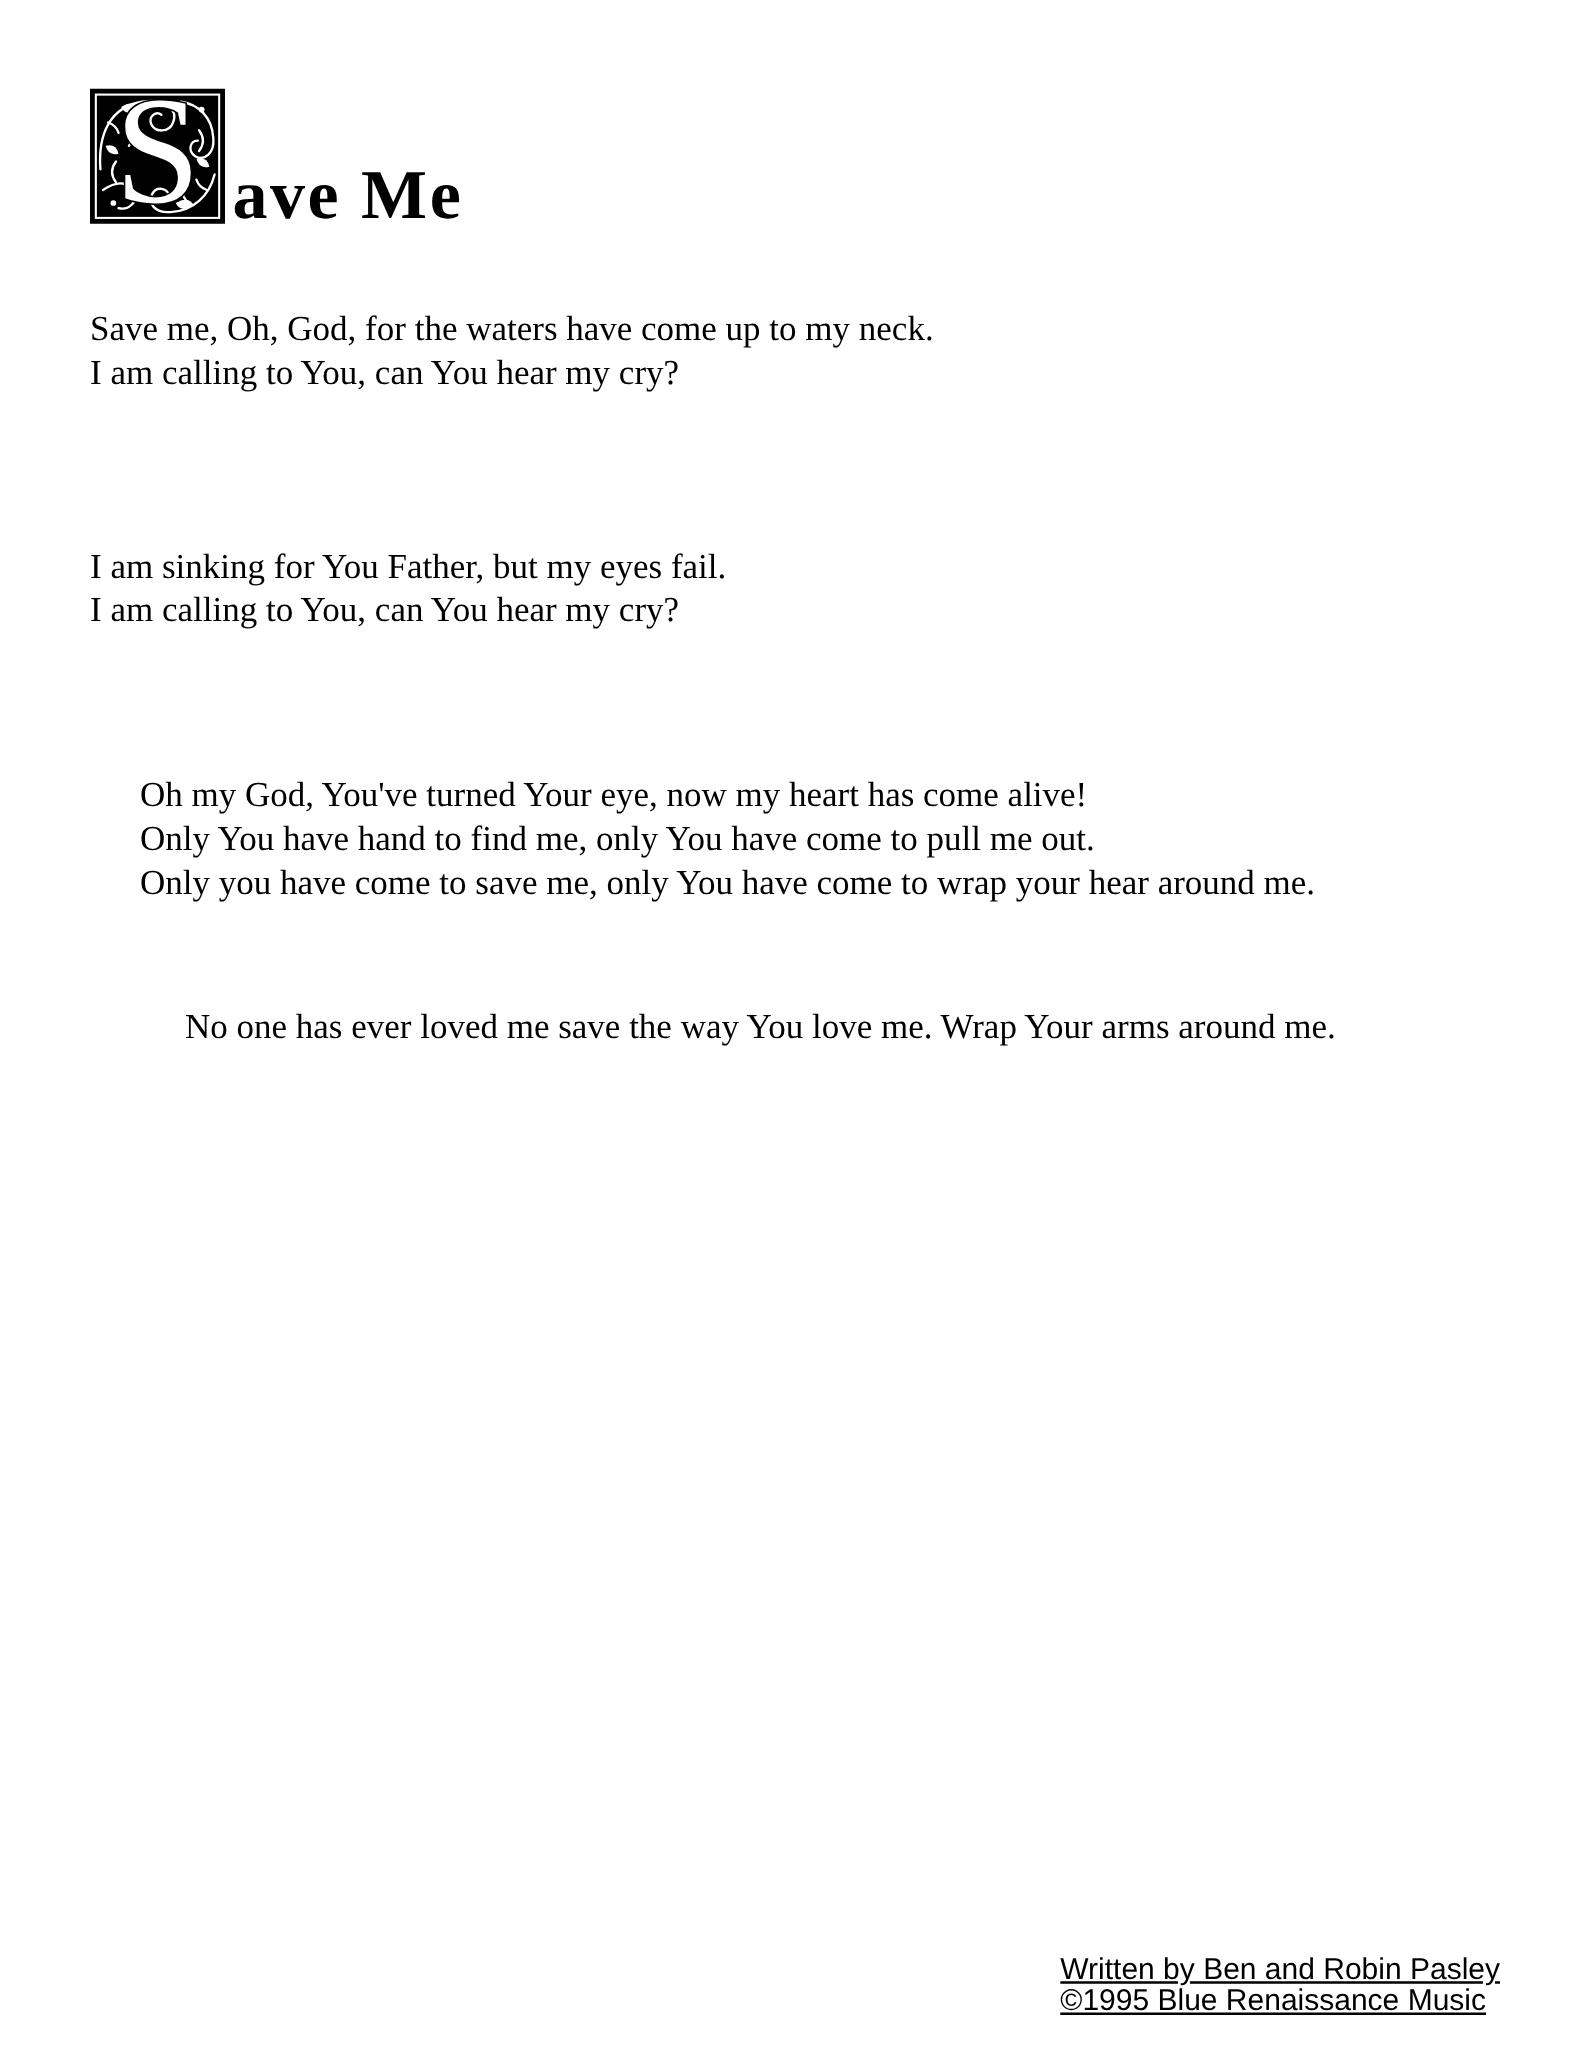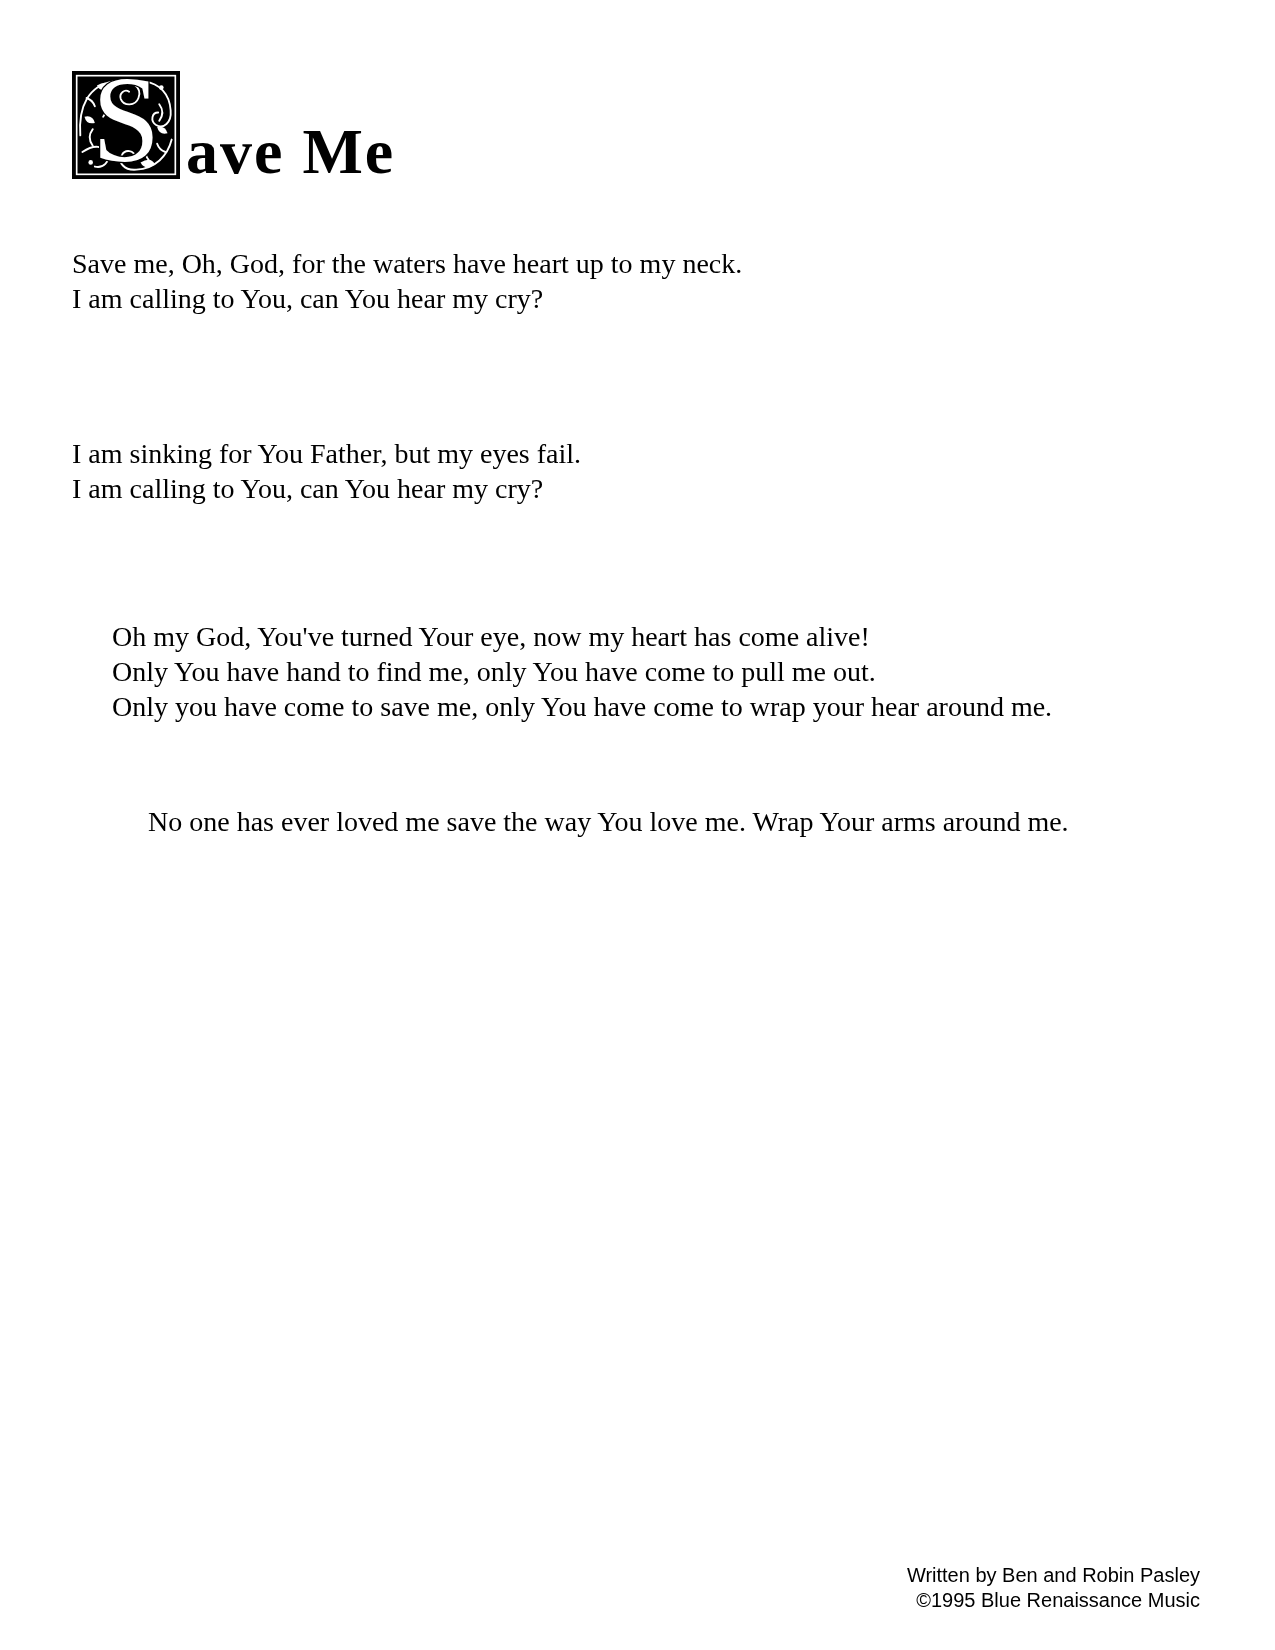--- a/index.html
+++ b/index.html
@@ -26,21 +26,21 @@
   }
   .dropcap {
     display: block;
     width: 108px;
     height: 110px;
   }
   .title-text {
     margin: 0 0 -4px 6px;
     font-family: "Liberation Serif", "DejaVu Serif", serif;
     font-weight: bold;
-    font-size: 64px;
+    font-size: 56px;
     line-height: 1;
     letter-spacing: 2px;
     color: #000000;
   }
 
   
   .stanza {
     position: absolute;
     font-family: "Liberation Serif", "DejaVu Serif", serif;
     font-size: 28px;
@@ -51,25 +51,26 @@
   .stanza-verse1 { left: 72px;  top: 246px; }
   .stanza-verse2 { left: 72px;  top: 436px; }
   .stanza-chorus { left: 112px; top: 619px; }
   .stanza-bridge { left: 148px; top: 804px; }
 
   
   .credits {
     position: absolute;
     right: 75px;
     top: 1563px;
-    text-align: right;
+    text-align: left;
     font-family: "Liberation Sans", "DejaVu Sans", sans-serif;
-    font-size: 20px;
+    font-size: 24px;
     line-height: 25px;
     color: #000000;
+    text-decoration: underline;
   }
 </style>
 </head>
 <body>
 
 <div class="page">
 
   <header class="title-block">
     <span class="dropcap">
       <svg viewBox="0 0 104 104" width="108" height="110" aria-hidden="true">
@@ -98,21 +99,21 @@
           <circle cx="86" cy="16" r="2.2"></circle>
         </g>
 
         <text x="52" y="87" text-anchor="middle" font-family="Liberation Serif, DejaVu Serif, serif" font-size="118" fill="#ffffff" stroke="#000000" stroke-width="2.5" paint-order="stroke">S</text>
       </svg>
     </span>
     <h1 class="title-text">ave Me</h1>
   </header>
 
   <div class="stanza stanza-verse1">
-    <div class="line">Save me, Oh, God, for the waters have heart up to my neck.</div>
+    <div class="line">Save me, Oh, God, for the waters have come up to my neck.</div>
     <div class="line">I am calling to You, can You hear my cry?</div>
   </div>
 
   <div class="stanza stanza-verse2">
     <div class="line">I am sinking for You Father, but my eyes fail.</div>
     <div class="line">I am calling to You, can You hear my cry?</div>
   </div>
 
   <div class="stanza stanza-chorus">
     <div class="line">Oh my God, You've turned Your eye, now my heart has come alive!</div>

